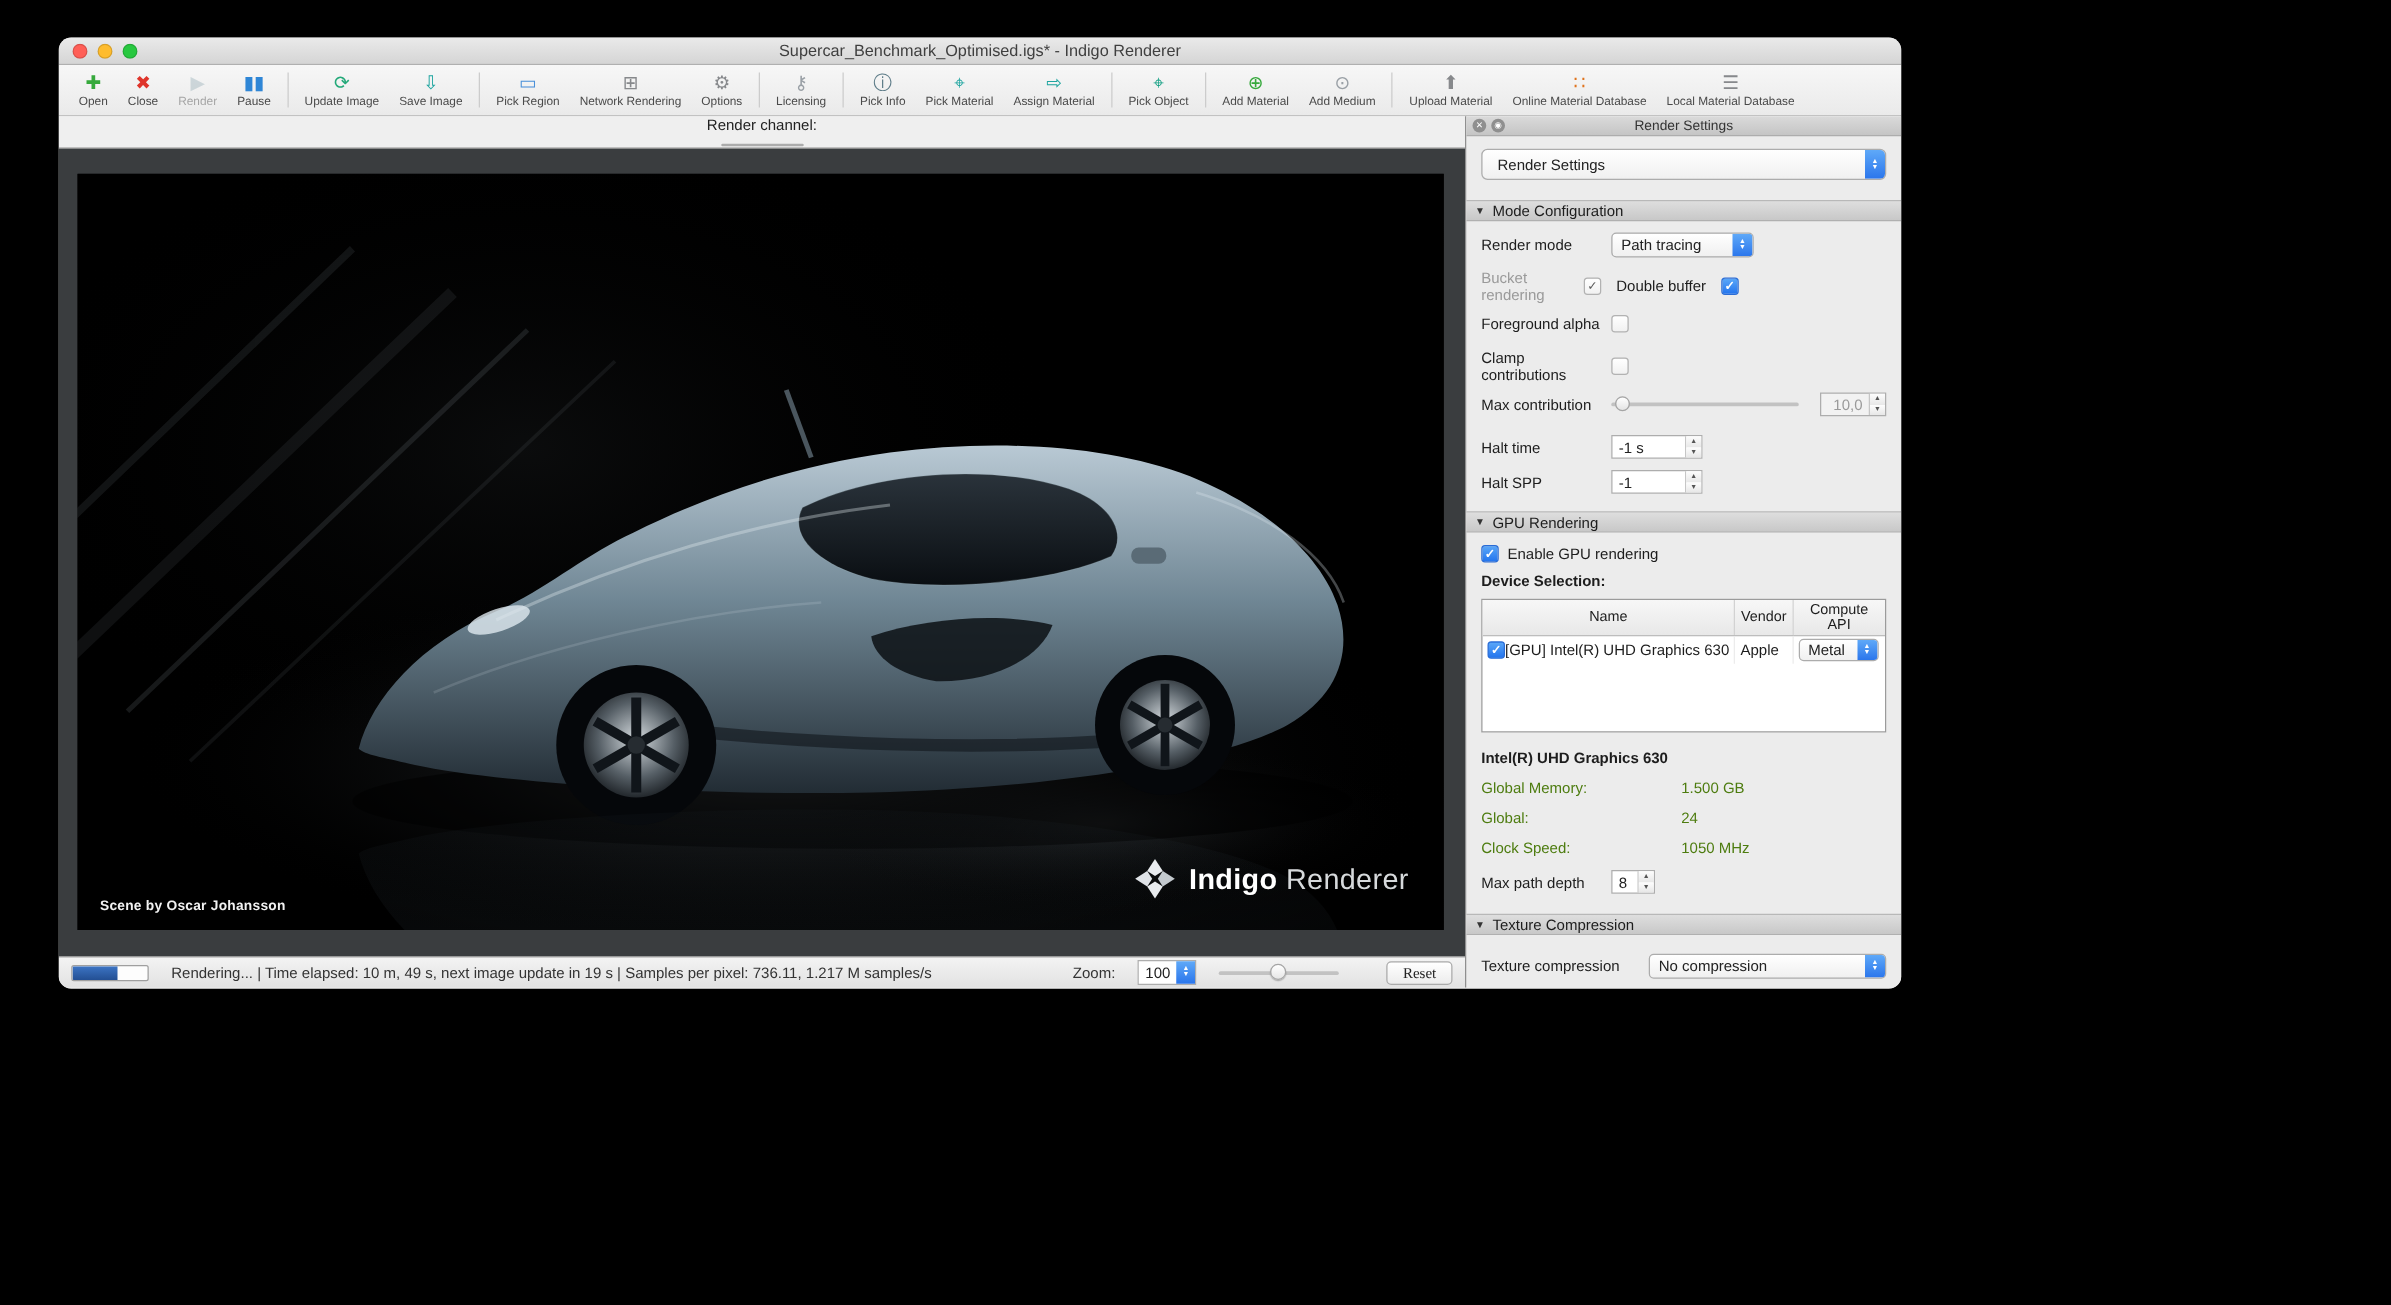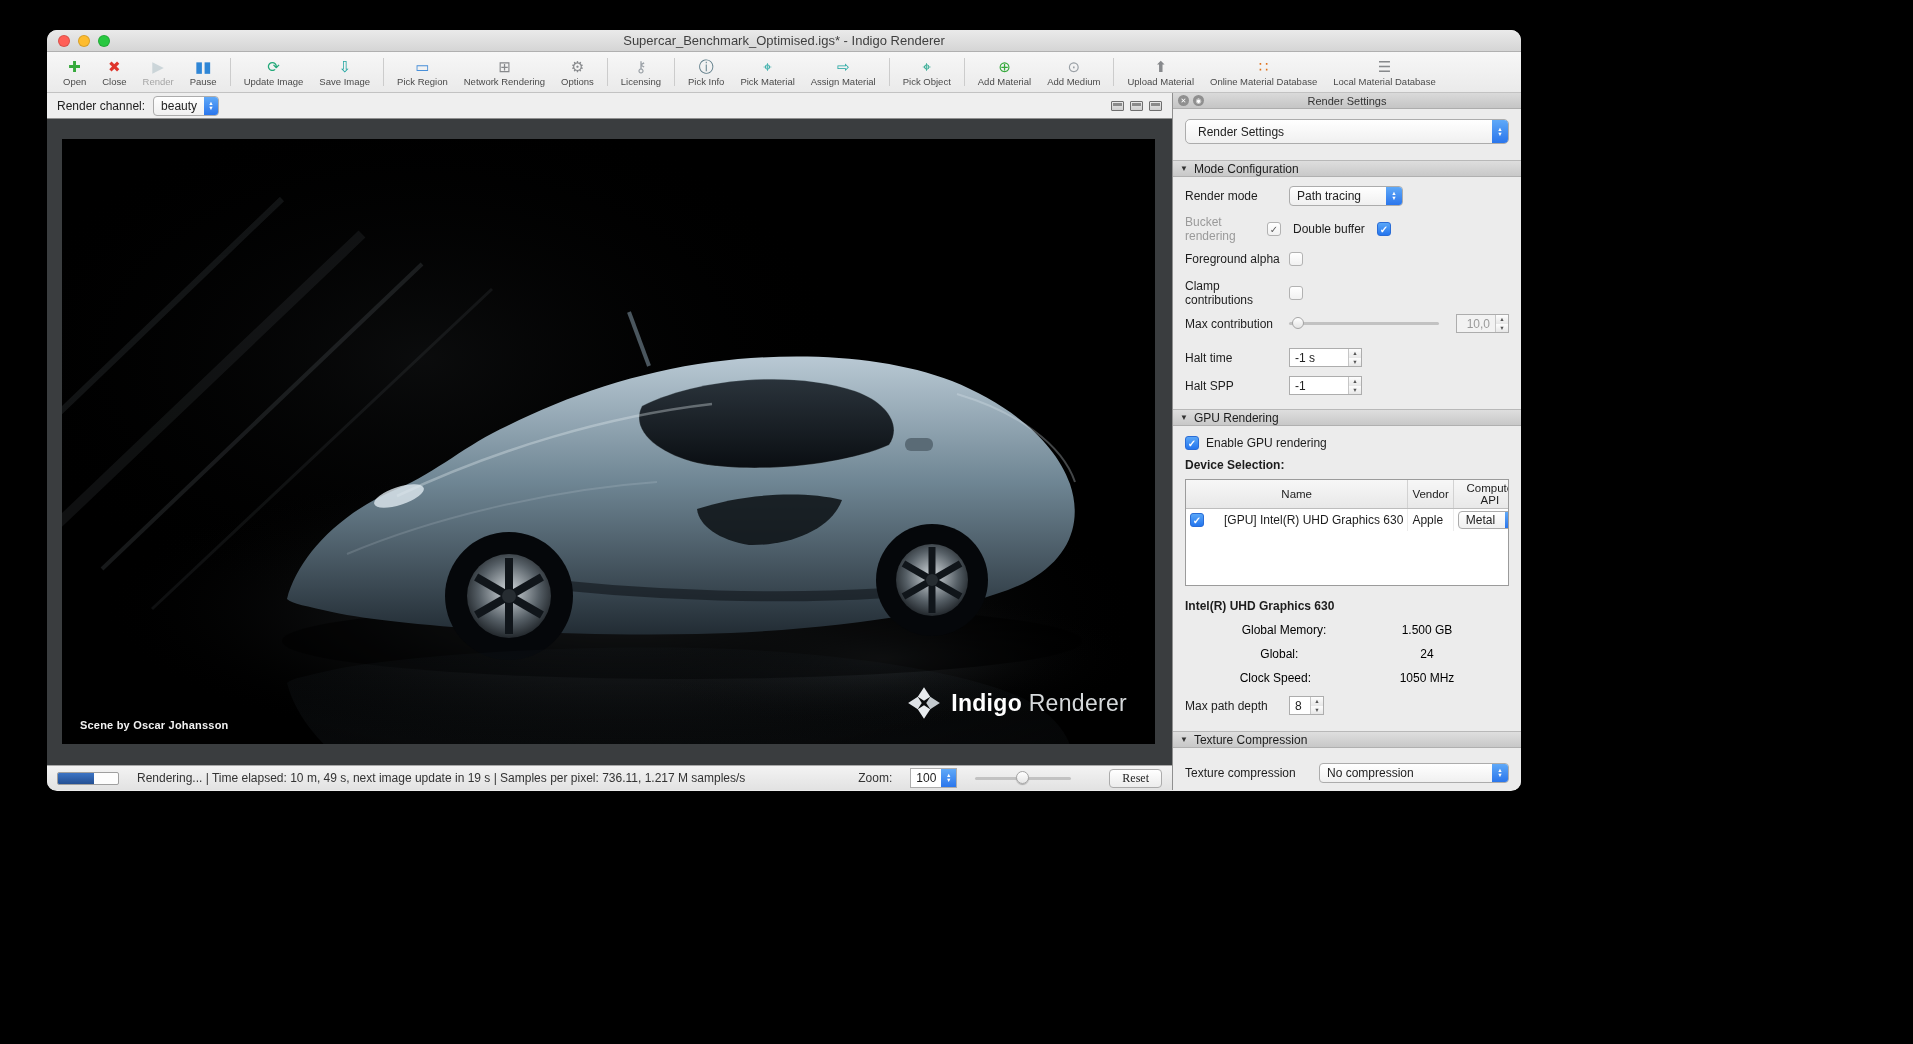--- a/index.html
+++ b/index.html
@@ -29,21 +29,21 @@
   .ticon { font-size:15px; line-height:17px; height:17px; }
   .tlabel { font-size:9.5px; color:#4a4a4a; margin-top:1px; white-space:nowrap; }
   .tsep { width:1px; background:#cccccc; margin:6px 5px; }
 
   
   .content { display:flex; height:697px; }
   .left { flex:0 0 1125px; display:flex; flex-direction:column; }
 
   .channelbar { height:26px; background:#efefef; border-bottom:1px solid #8f8f8f;
                 display:flex; align-items:center; padding:0 10px; gap:8px;
-                font-size:12px; color:#222; }
+                font-size:12px; color:#222;flex-direction:column; }
   .mini-icons { margin-left:auto; display:flex; gap:6px; align-items:center; }
   .mini-box { width:13px; height:10px; border:1px solid #6f6f6f; background:linear-gradient(#e9e9e9,#cfcfcf); border-radius:1px; position:relative; }
   .mini-box::after{ content:""; position:absolute; left:1px; right:1px; top:1px; height:3px; background:#8a8a8a; }
 
   .viewport { flex:1; background:#3a3d3f; position:relative; }
   .render-image { position:absolute; left:15px; top:20px; width:1093px; height:605px; background:#000; }
   .render-image svg { display:block; }
   .scene-credit { position:absolute; left:18px; bottom:13px; color:#f2f2f2;
                   font-size:11px; font-weight:bold; letter-spacing:.2px; }
   .logo { position:absolute; right:28px; bottom:24px; display:flex; align-items:center; gap:10px; }
@@ -121,22 +121,22 @@
                         background:linear-gradient(#fff,#e4e4e4); border:1px solid #a5a5a5; }
 
   .bold { font-weight:bold; }
   .table-wrap { margin-top:7px; height:107px; border:1px solid #9b9b9b; background:#fff; overflow:hidden; }
   table.devtable { width:100%; border-collapse:collapse; font-size:12px; color:#1d1d1d; }
   .devtable th { font-weight:normal; font-size:11.5px; background:linear-gradient(#f7f7f7,#e8e8e8);
                  border-bottom:1px solid #bdbdbd; border-right:1px solid #d2d2d2; padding:2px 4px; text-align:center; }
   .devtable th:last-child { border-right:none; }
   .devtable td { padding:2px 4px; border-right:1px solid #ececec; }
   .devtable td:last-child { border-right:none; }
-  .name-cell { display:flex; align-items:center; gap:20px; white-space:nowrap; }
-  .inforow { display:flex; font-size:12px; color:#000000; margin-top:10px;justify-content:center; }
+  .name-cell { display:flex; align-items:center; gap:0; white-space:nowrap; }
+  .inforow { display:flex; font-size:12px; color:#4d7c0f; margin-top:10px; }
   .inforow .lbl { width:160px; flex:0 0 auto; }
 
   .texrow { margin-top:15px; }
   .texrow .lbl { width:112px; }
 </style>
 </head>
 <body>
 
 <div class="screen">
   <div class="window">

